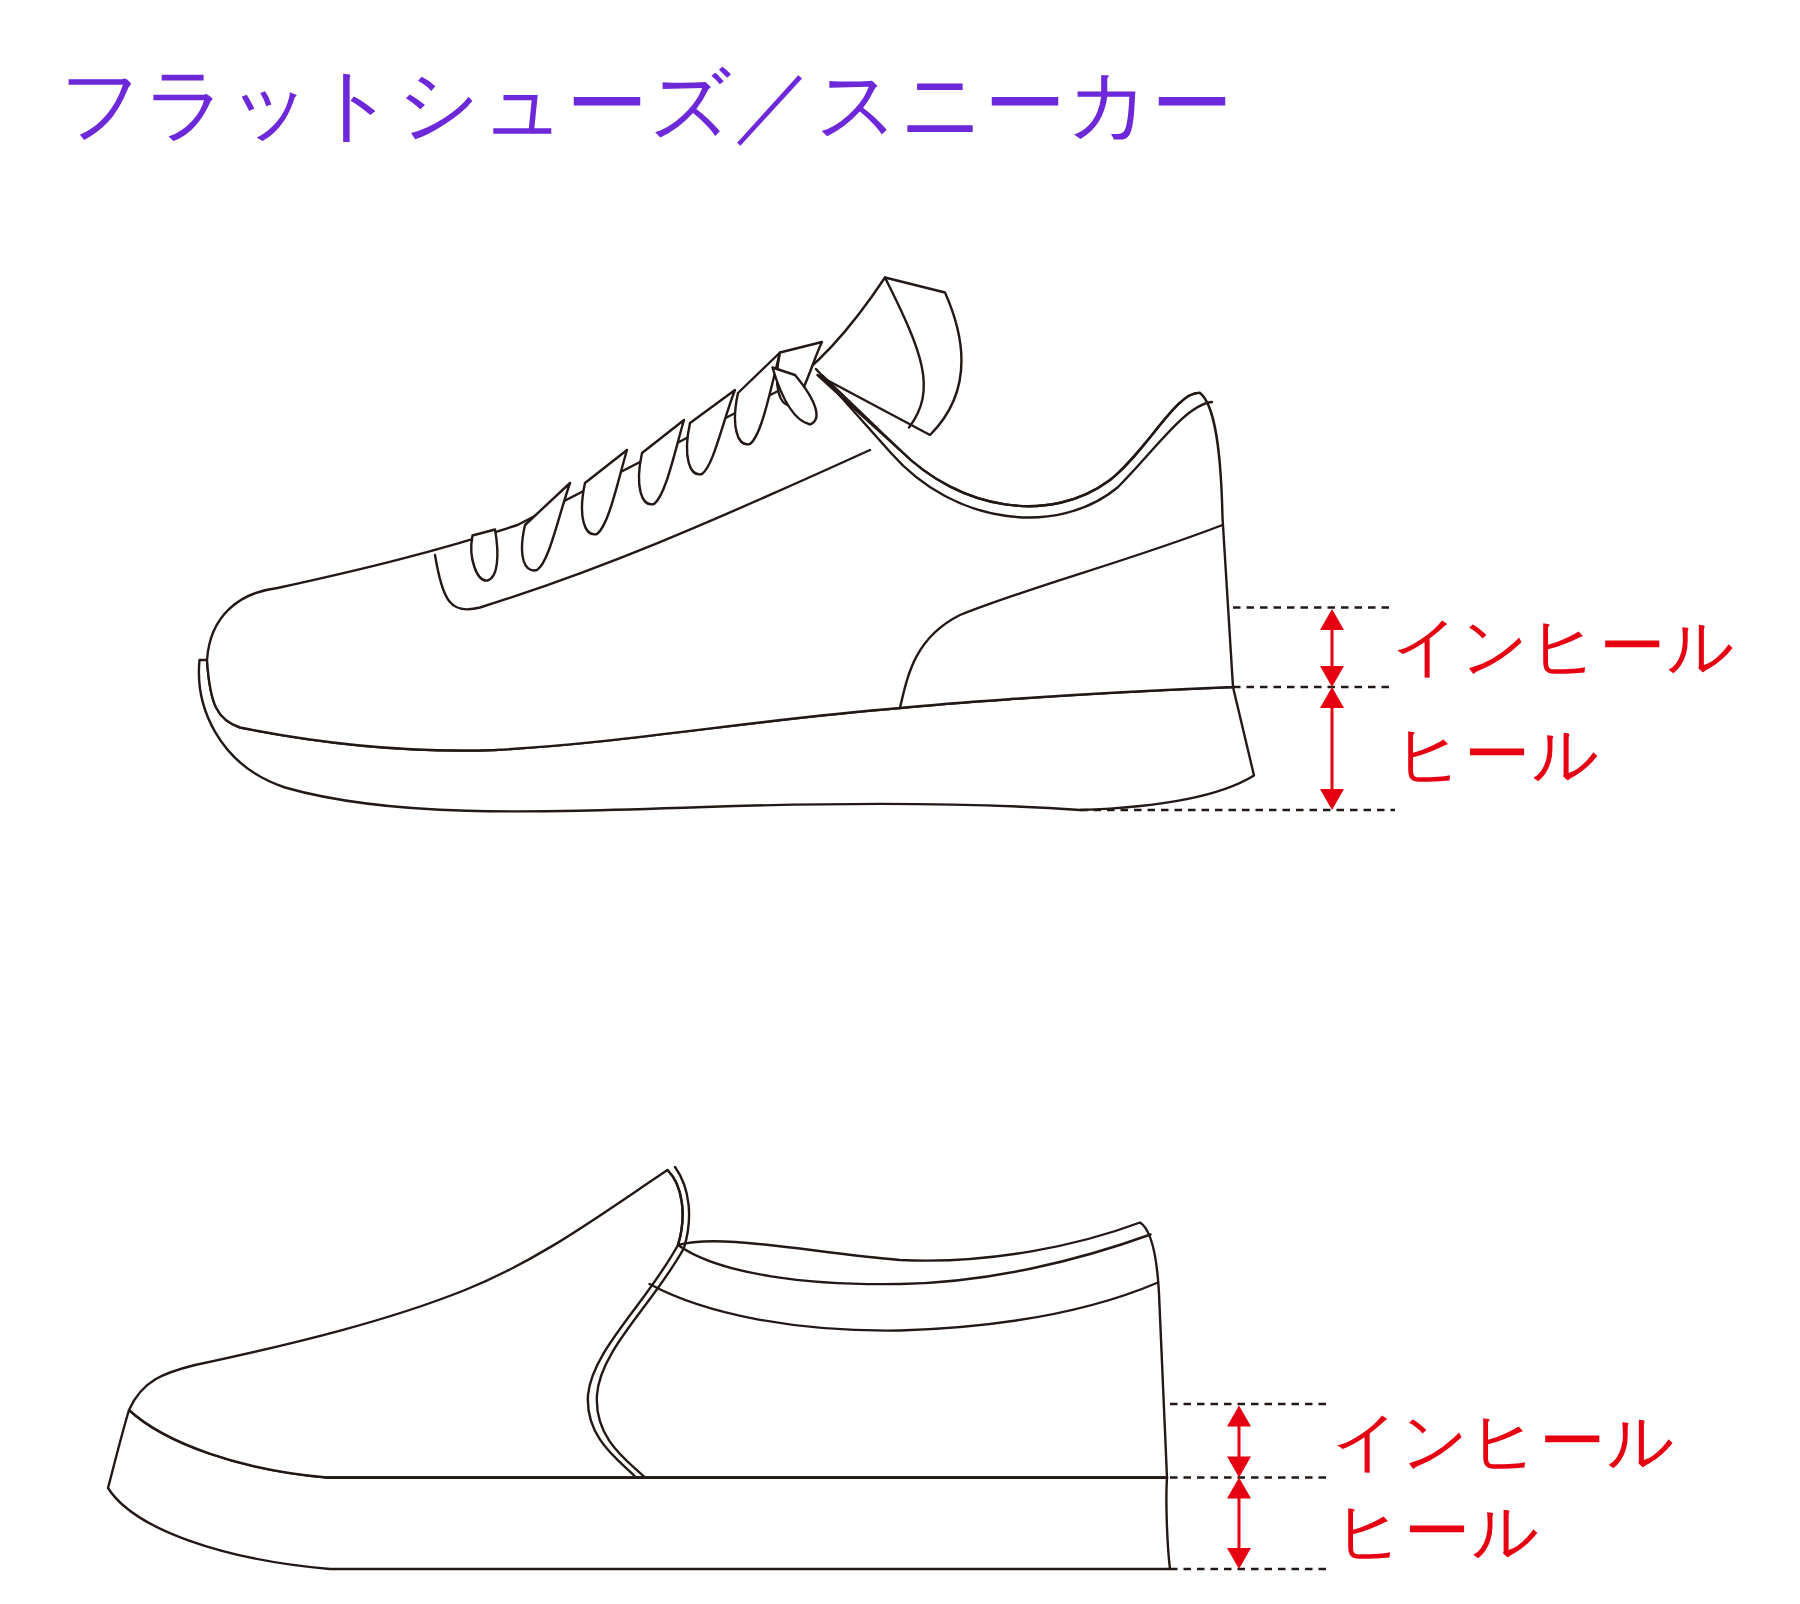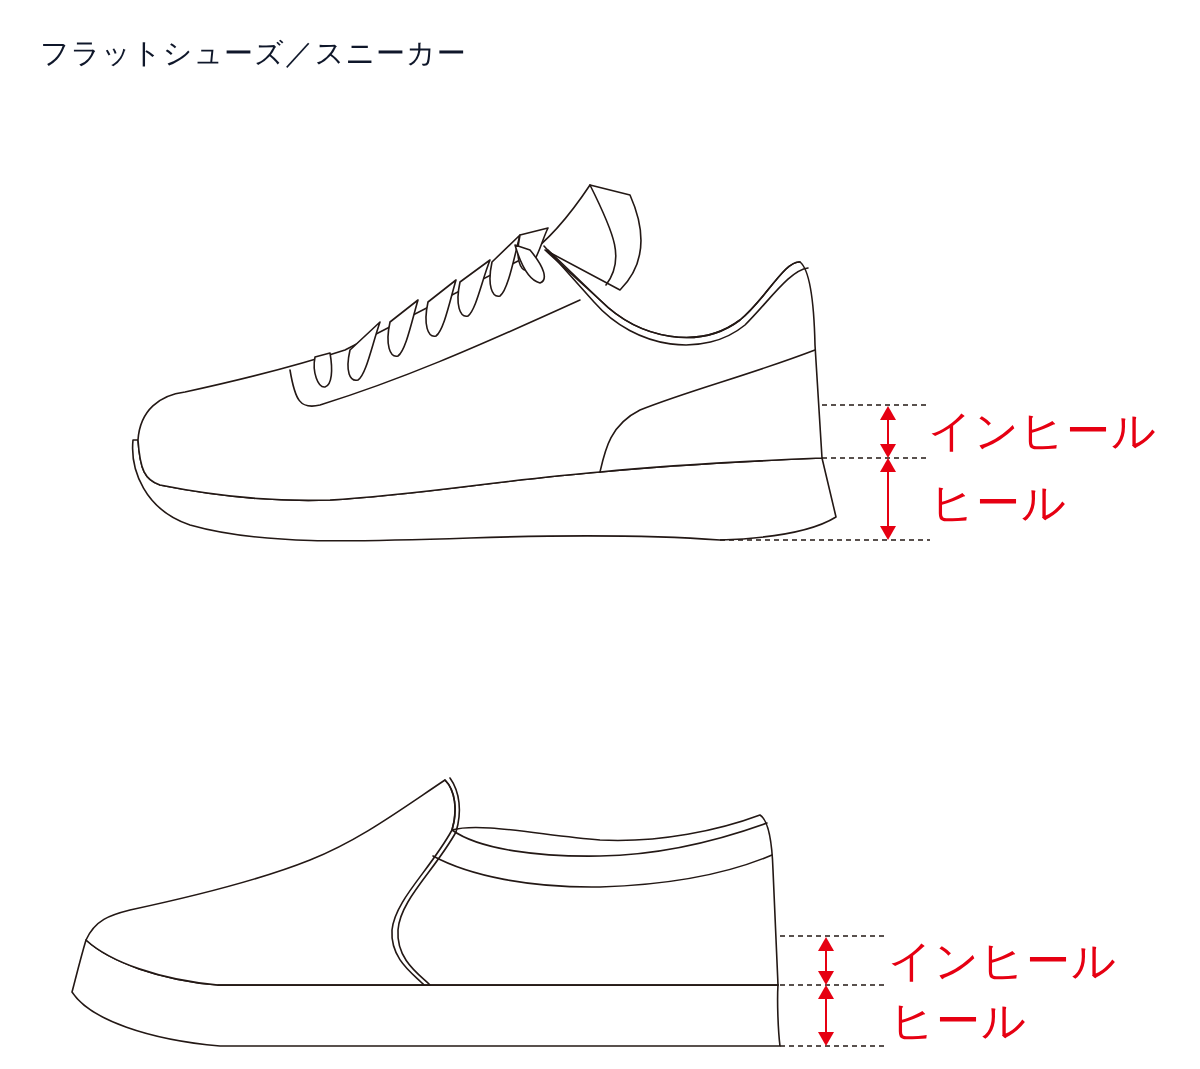--- a/index.html
+++ b/index.html
@@ -1,17 +1,17 @@
 <!DOCTYPE html>
 <html><head>
   <meta charset="utf-8">
   <style>
     html, body { margin: 0; padding: 0; background: #ffffff; }
     body { width: 1200px; height: 1069px; position: relative; overflow: hidden; font-family: "DejaVu Sans", sans-serif; }
-    .title { position: absolute; left: 40px; top: 34px; font-size: 29px; color: #0f172a; letter-spacing: 1px; white-space: nowrap; font-family: "DejaVu Sans", sans-serif; }
+    .title { position: absolute; left: 40px; top: 34px; font-size: 54px; color: #6d28d9; letter-spacing: 1px; white-space: nowrap; font-family: "DejaVu Sans", sans-serif; }
     svg.stage { position: absolute; left: 0; top: 0; }
     .shoe path, .shoe line { fill: none; stroke: #231815; stroke-width: 1.6; stroke-linejoin: round; stroke-linecap: round; }
     .shoe .fillw { fill: #ffffff; }
     .dash { stroke: #231815; stroke-width: 1.6; stroke-dasharray: 5 4; fill: none; }
     .arrow line { stroke: #e60012; stroke-width: 2; }
     .arrow polygon { fill: #e60012; }
     .label { position: absolute; color: #e60012; font-size: 44px; white-space: nowrap; font-family: Liberation Serif, serif; letter-spacing: 1px; text-align: center; }
   </style>
 </head>
 <body>

